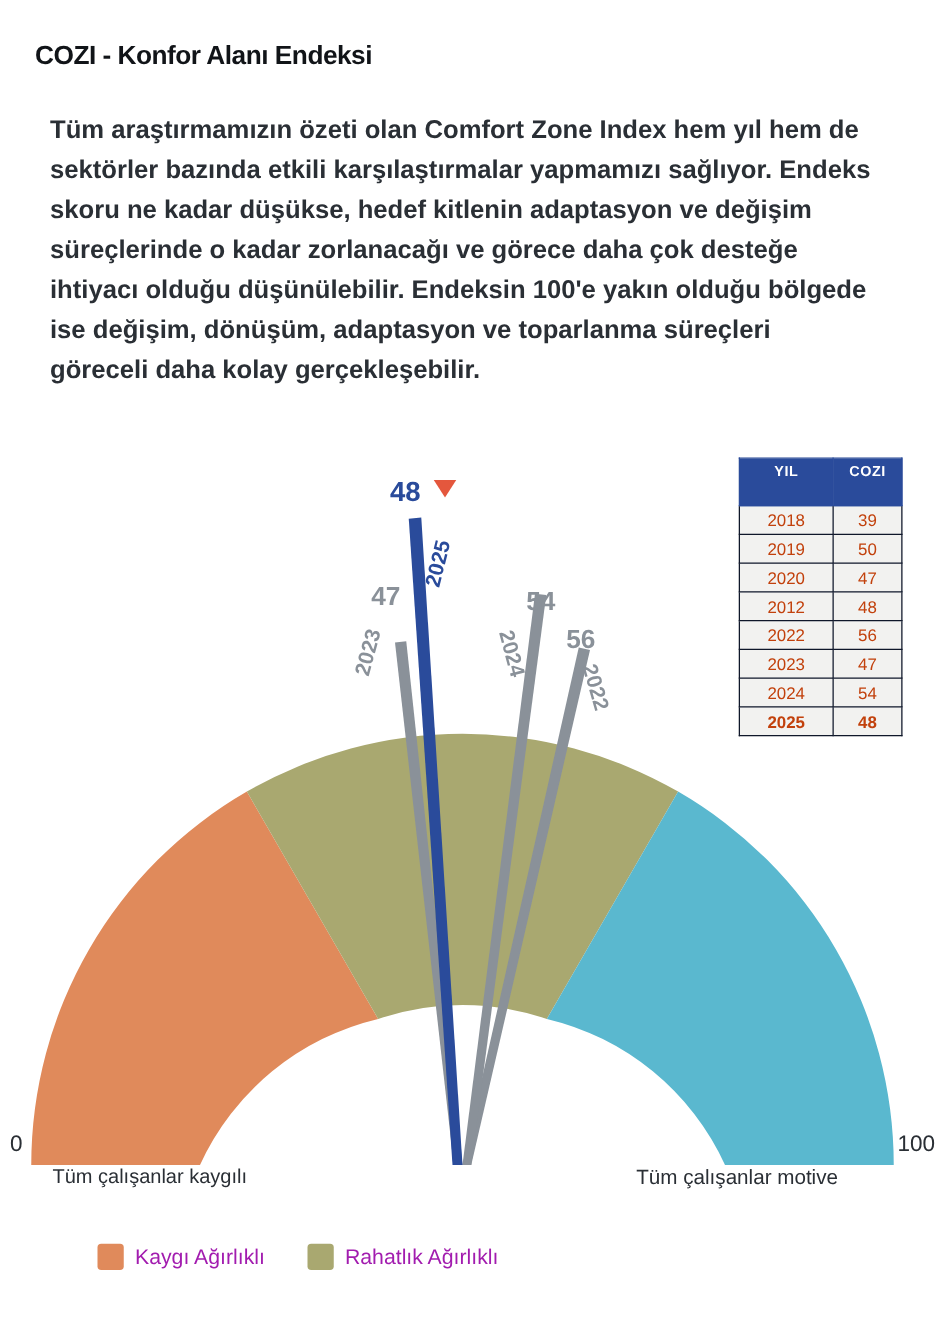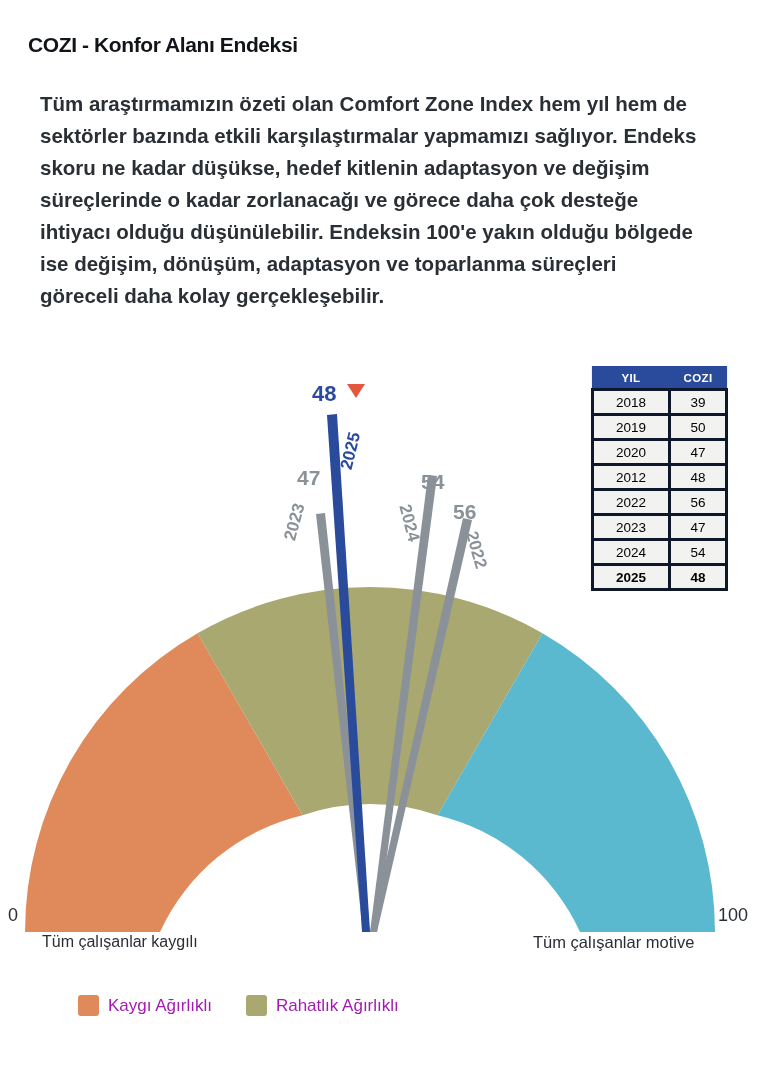--- a/index.html
+++ b/index.html
@@ -41,21 +41,21 @@
     top: 0;
   }
   .axis-label {
     position: absolute;
     font-size: 18px;
     color: #2a2f35;
   }
   #axis-min-value { left: 8px; top: 905px; }
   #axis-max-value { left: 718px; top: 905px; }
   #axis-min-caption { left: 42px; top: 933px; font-size: 16px; }
-  #axis-max-caption { left: 533px; top: 933px; font-size: 16.5px; }
+  #axis-max-caption { left: 509px; top: 933px; font-size: 16.5px; }
 
   
   #needle-value {
     position: absolute;
     left: 312px;
     top: 381px;
     font-size: 22px;
     font-weight: bold;
     color: #2a4b9b;
   }
@@ -106,29 +106,29 @@
     top: 366px;
     border-collapse: collapse;
     font-size: 13px;
     background: #f2f2f0;
   }
   #cozi-table th {
     background: #2a4b9b;
     color: #ffffff;
     font-size: 11.5px;
     font-weight: bold;
-    padding: 5px 0 4px 0;
+    padding: 5px 0 20px 0;
     letter-spacing: 0.4px;
     border: 1px solid #2a4b9b;
   }
   #cozi-table td {
-    border: 3px solid #0f172a;
+    border: 1px solid #0f172a;
     text-align: center;
     padding: 3.5px 0;
-    color: #000000;
+    color: #c2410c;
     font-size: 13.5px;
   }
   #cozi-table td.col-year { width: 74px; }
   #cozi-table td.col-val  { width: 54px; }
   #cozi-table tr.highlight td { font-weight: bold; }
 </style>
 </head>
 <body>
 
 <div id="page-title">COZI - Konfor Alanı Endeksi</div>

